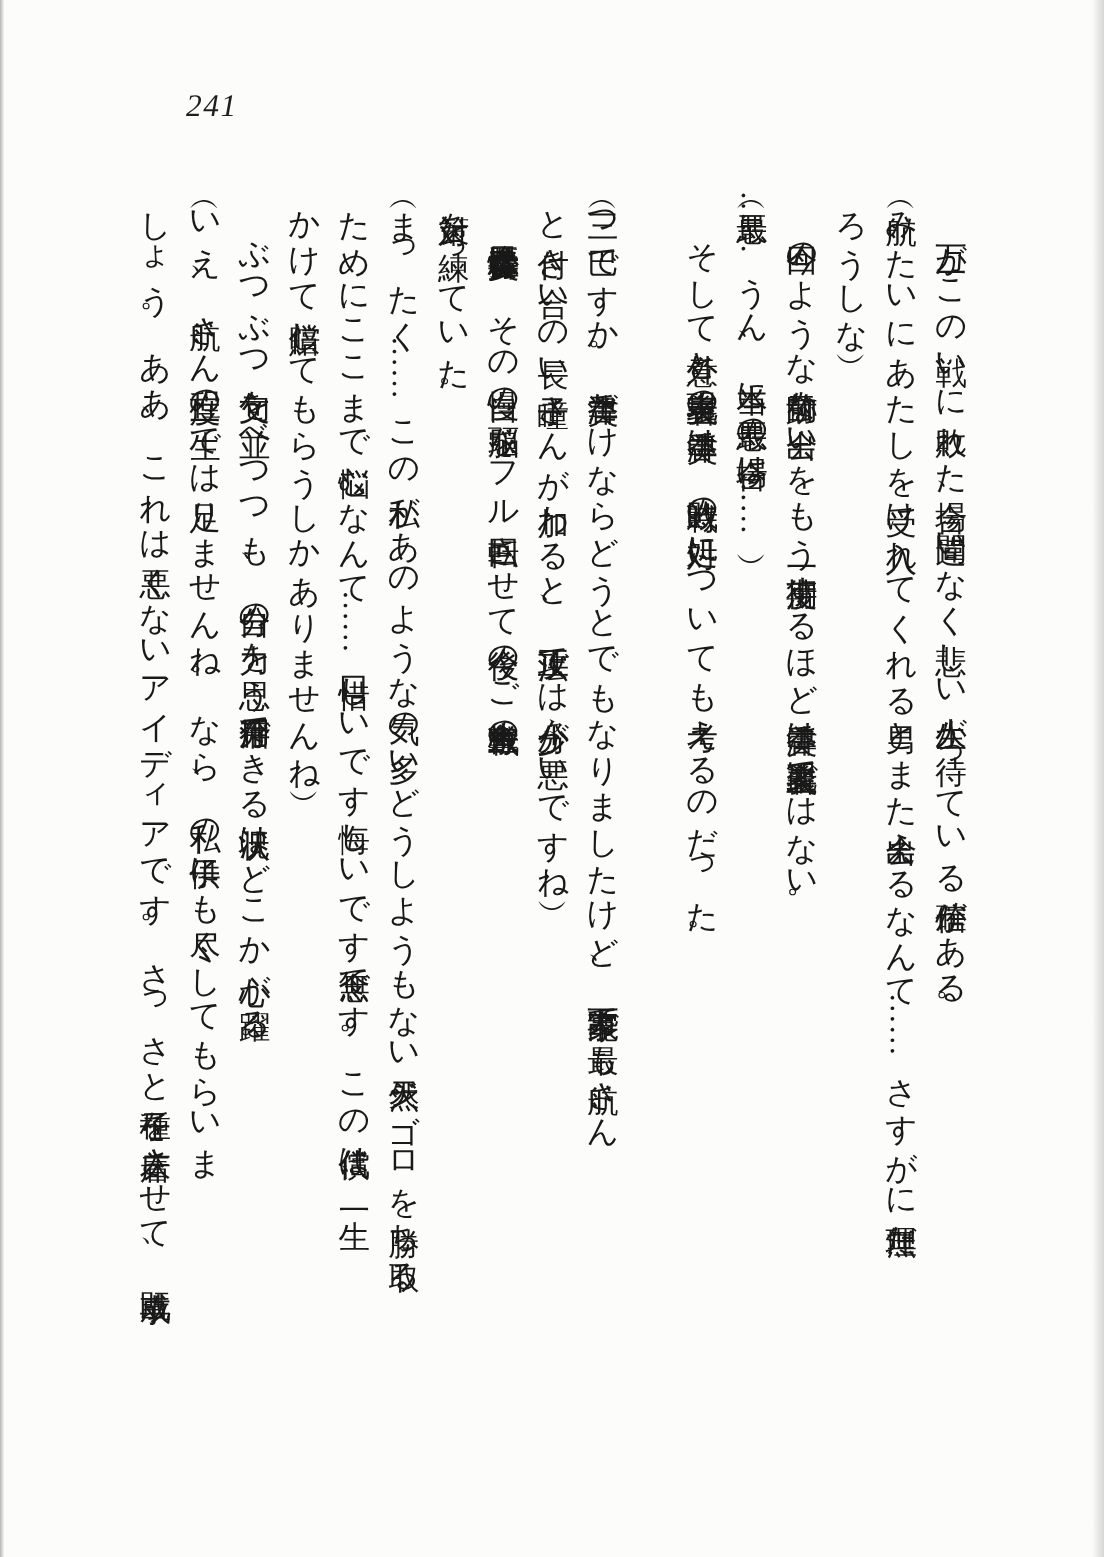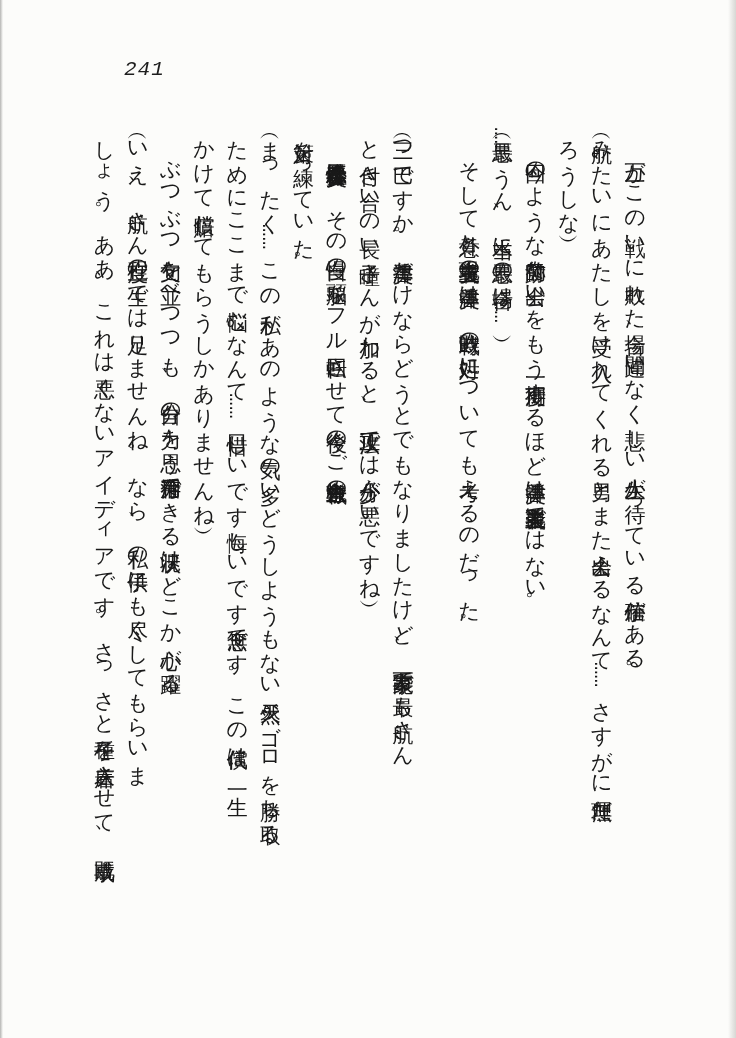--- a/index.html
+++ b/index.html
@@ -11,21 +11,20 @@
     height: 1038px;
     position: relative;
     overflow: hidden;
     background: #fbfbf9;
     font-family: "Liberation Serif", "DejaVu Serif", serif;
   }
   .page-surface {
     position: absolute;
     inset: 0;
     background: #fcfcfa;
-    font-family: Liberation Mono, monospace;
   }
   
   .edge-left {
     position: absolute;
     left: 0; top: 0;
     width: 3px; height: 100%;
     background: linear-gradient(to right, #9d9d9b, rgba(157,157,155,0));
     opacity: 0.75;
   }
   .edge-right {

